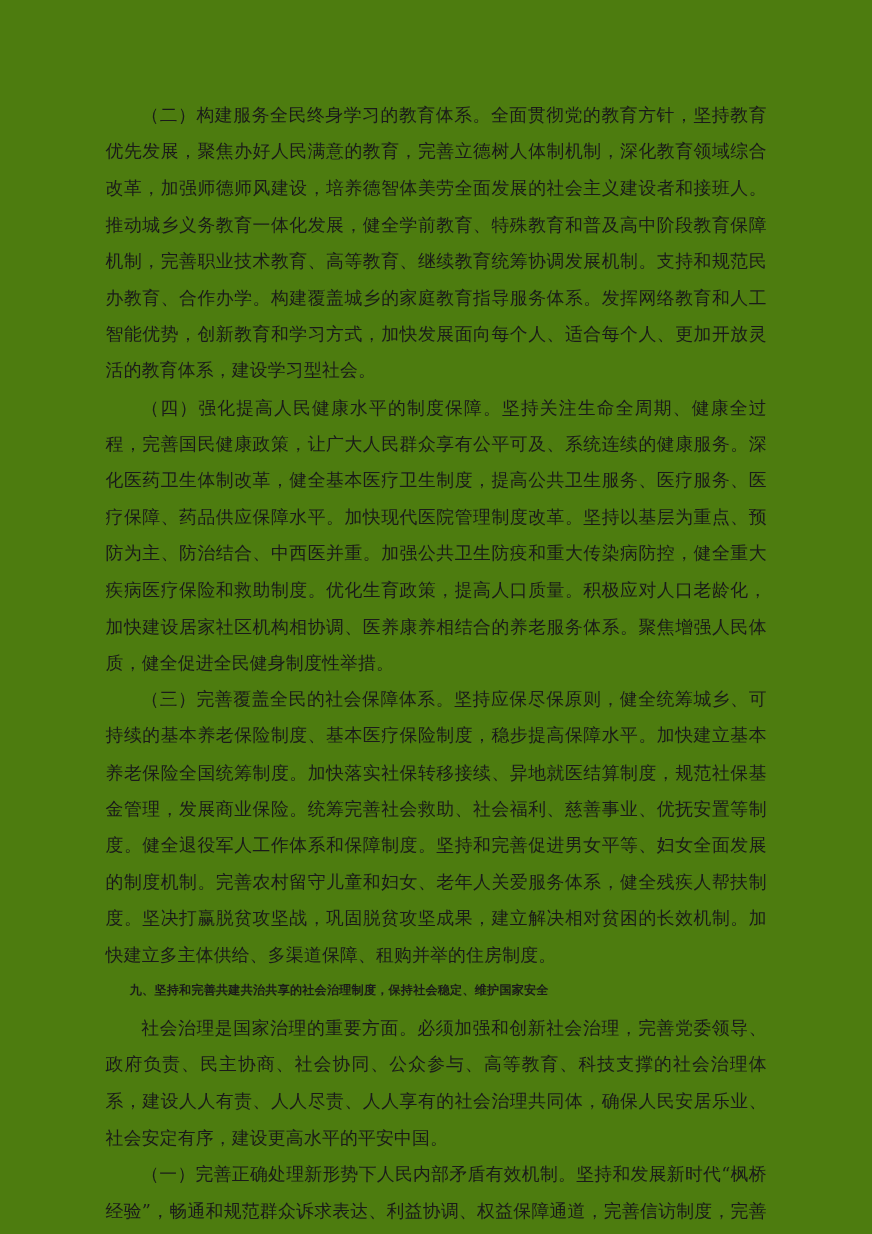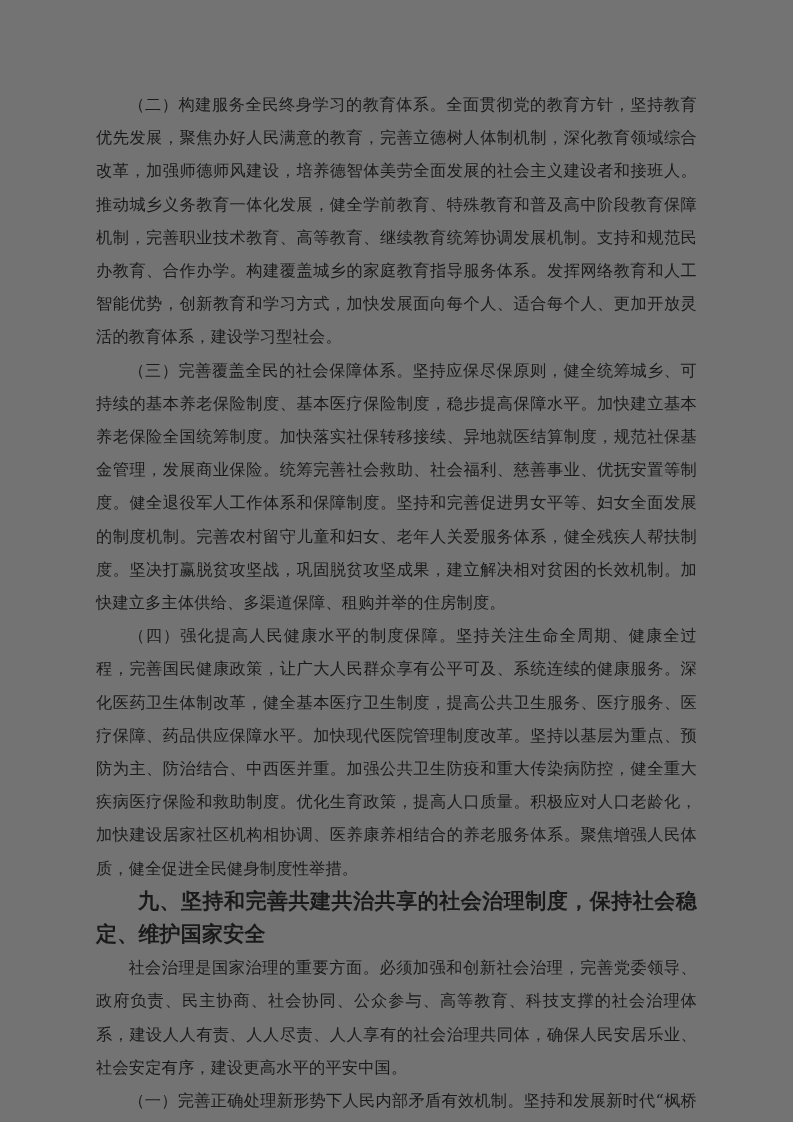--- a/index.html
+++ b/index.html
@@ -12,54 +12,54 @@
     height: 1122px;
     font-family: "DejaVu Serif", "Liberation Serif", serif;
     color: #1a1a1a;
   }
   .page {
     position: relative;
     width: 793px;
     height: 1122px;
     box-sizing: border-box;
     padding: 88px 96px 70px 96px;
-    background: #737373;
+    background: #4d7c0f;
   }
   .doc-body {
     width: 601px;
   }
   .para {
     font-size: 16.2px;
     line-height: 33.2px;
     text-align: justify;
     text-justify: inter-ideograph;
     margin: 0;
     letter-spacing: 0.2px;
   }
   .indent {
     text-indent: 2em;
   }
   .heading {
-    font-size: 21px;
+    font-size: 11px;
     line-height: 33.2px;
     font-weight: bold;
     text-indent: 2em;
     text-align: justify;
     text-justify: inter-ideograph;
     margin: 0;
     letter-spacing: 0.2px;
     font-family: Liberation Serif, serif;
   }
 </style>
 </head>
 <body>
 
 <div class="page">
   <div class="doc-body">
     <p class="para indent">（二）构建服务全民终身学习的教育体系。全面贯彻党的教育方针，坚持教育优先发展，聚焦办好人民满意的教育，完善立德树人体制机制，深化教育领域综合改革，加强师德师风建设，培养德智体美劳全面发展的社会主义建设者和接班人。推动城乡义务教育一体化发展，健全学前教育、特殊教育和普及高中阶段教育保障机制，完善职业技术教育、高等教育、继续教育统筹协调发展机制。支持和规范民办教育、合作办学。构建覆盖城乡的家庭教育指导服务体系。发挥网络教育和人工智能优势，创新教育和学习方式，加快发展面向每个人、适合每个人、更加开放灵活的教育体系，建设学习型社会。</p>
+    <p class="para indent">（四）强化提高人民健康水平的制度保障。坚持关注生命全周期、健康全过程，完善国民健康政策，让广大人民群众享有公平可及、系统连续的健康服务。深化医药卫生体制改革，健全基本医疗卫生制度，提高公共卫生服务、医疗服务、医疗保障、药品供应保障水平。加快现代医院管理制度改革。坚持以基层为重点、预防为主、防治结合、中西医并重。加强公共卫生防疫和重大传染病防控，健全重大疾病医疗保险和救助制度。优化生育政策，提高人口质量。积极应对人口老龄化，加快建设居家社区机构相协调、医养康养相结合的养老服务体系。聚焦增强人民体质，健全促进全民健身制度性举措。</p>
     <p class="para indent">（三）完善覆盖全民的社会保障体系。坚持应保尽保原则，健全统筹城乡、可持续的基本养老保险制度、基本医疗保险制度，稳步提高保障水平。加快建立基本养老保险全国统筹制度。加快落实社保转移接续、异地就医结算制度，规范社保基金管理，发展商业保险。统筹完善社会救助、社会福利、慈善事业、优抚安置等制度。健全退役军人工作体系和保障制度。坚持和完善促进男女平等、妇女全面发展的制度机制。完善农村留守儿童和妇女、老年人关爱服务体系，健全残疾人帮扶制度。坚决打赢脱贫攻坚战，巩固脱贫攻坚成果，建立解决相对贫困的长效机制。加快建立多主体供给、多渠道保障、租购并举的住房制度。</p>
-    <p class="para indent">（四）强化提高人民健康水平的制度保障。坚持关注生命全周期、健康全过程，完善国民健康政策，让广大人民群众享有公平可及、系统连续的健康服务。深化医药卫生体制改革，健全基本医疗卫生制度，提高公共卫生服务、医疗服务、医疗保障、药品供应保障水平。加快现代医院管理制度改革。坚持以基层为重点、预防为主、防治结合、中西医并重。加强公共卫生防疫和重大传染病防控，健全重大疾病医疗保险和救助制度。优化生育政策，提高人口质量。积极应对人口老龄化，加快建设居家社区机构相协调、医养康养相结合的养老服务体系。聚焦增强人民体质，健全促进全民健身制度性举措。</p>
     <p class="heading">九、坚持和完善共建共治共享的社会治理制度，保持社会稳定、维护国家安全</p>
     <p class="para indent">社会治理是国家治理的重要方面。必须加强和创新社会治理，完善党委领导、政府负责、民主协商、社会协同、公众参与、高等教育、科技支撑的社会治理体系，建设人人有责、人人尽责、人人享有的社会治理共同体，确保人民安居乐业、社会安定有序，建设更高水平的平安中国。</p>
     <p class="para indent">（一）完善正确处理新形势下人民内部矛盾有效机制。坚持和发展新时代“枫桥经验”，畅通和规范群众诉求表达、利益协调、权益保障通道，完善信访制度，完善人民调解、行政调解、司法调解联动工作体系，健全社会心理服务体系和危机干预机制，完善社会矛盾纠纷多元预防调处化解综合机制，努力将矛盾化解在基层。</p>
 
   </div>
 </div>
 
 </body></html>

